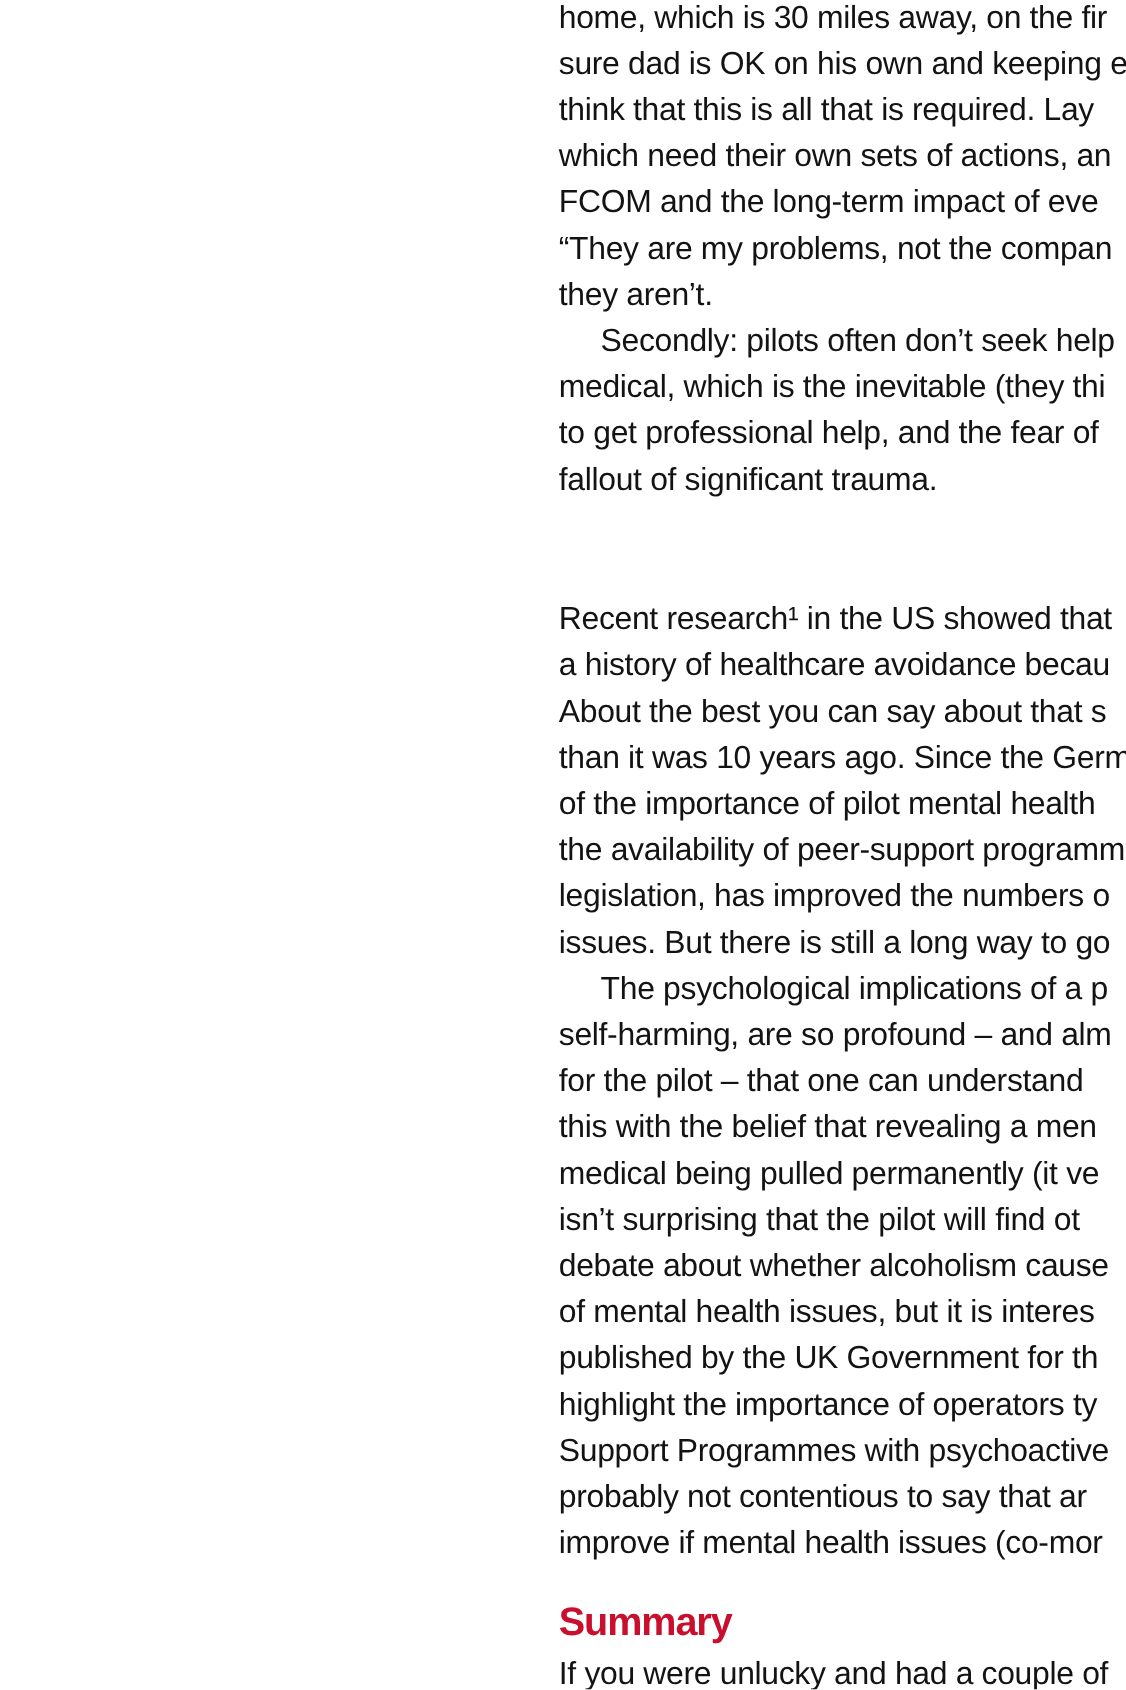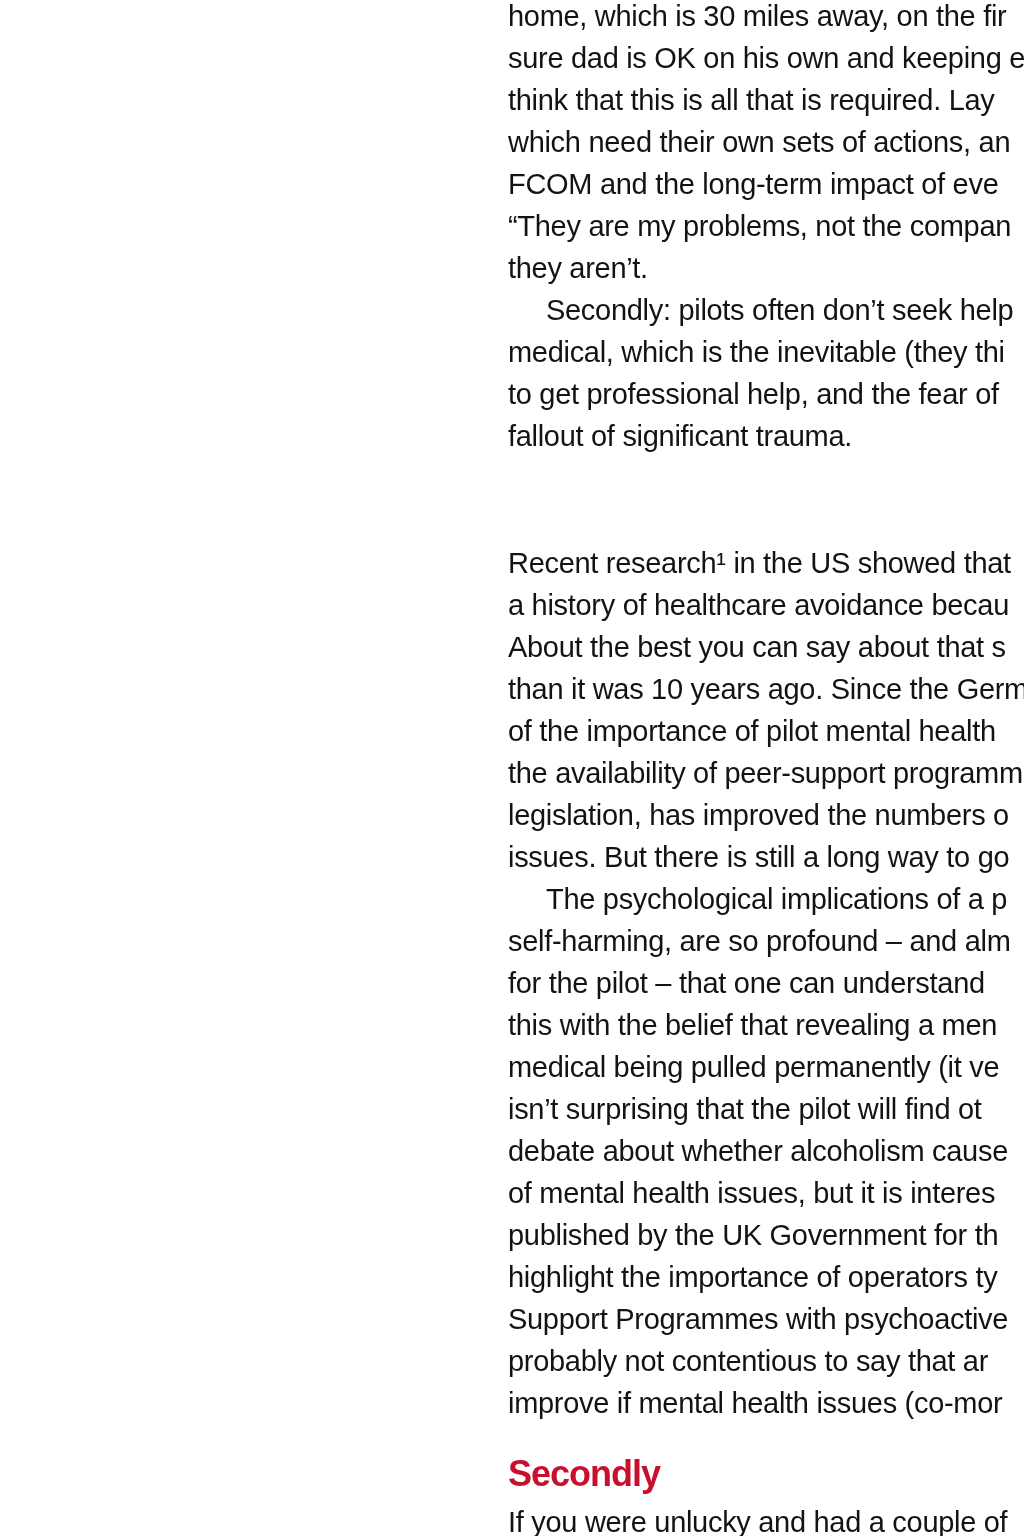--- a/index.html
+++ b/index.html
@@ -86,18 +86,18 @@
       <div class="line">isn’t surprising that the pilot will find ot</div>
       <div class="line">debate about whether alcoholism cause</div>
       <div class="line">of mental health issues, but it is interes</div>
       <div class="line">published by the UK Government for th</div>
       <div class="line">highlight the importance of operators ty</div>
       <div class="line">Support Programmes with psychoactive</div>
       <div class="line">probably not contentious to say that ar</div>
       <div class="line">improve if mental health issues (co-mor</div>
     </div>
 
-  <h2 class="heading" id="h2">Secondly</h2>
+  <h2 class="heading" id="h2">Summary</h2>
 
   <div class="block" id="p5">
       <div class="line">If you were unlucky and had a couple of</div>
     </div>
 </div>
 
 </body></html>

